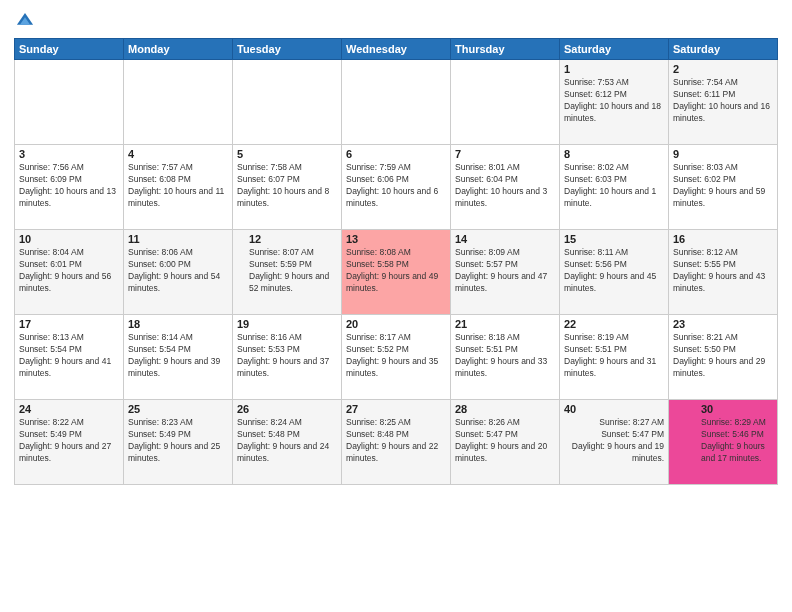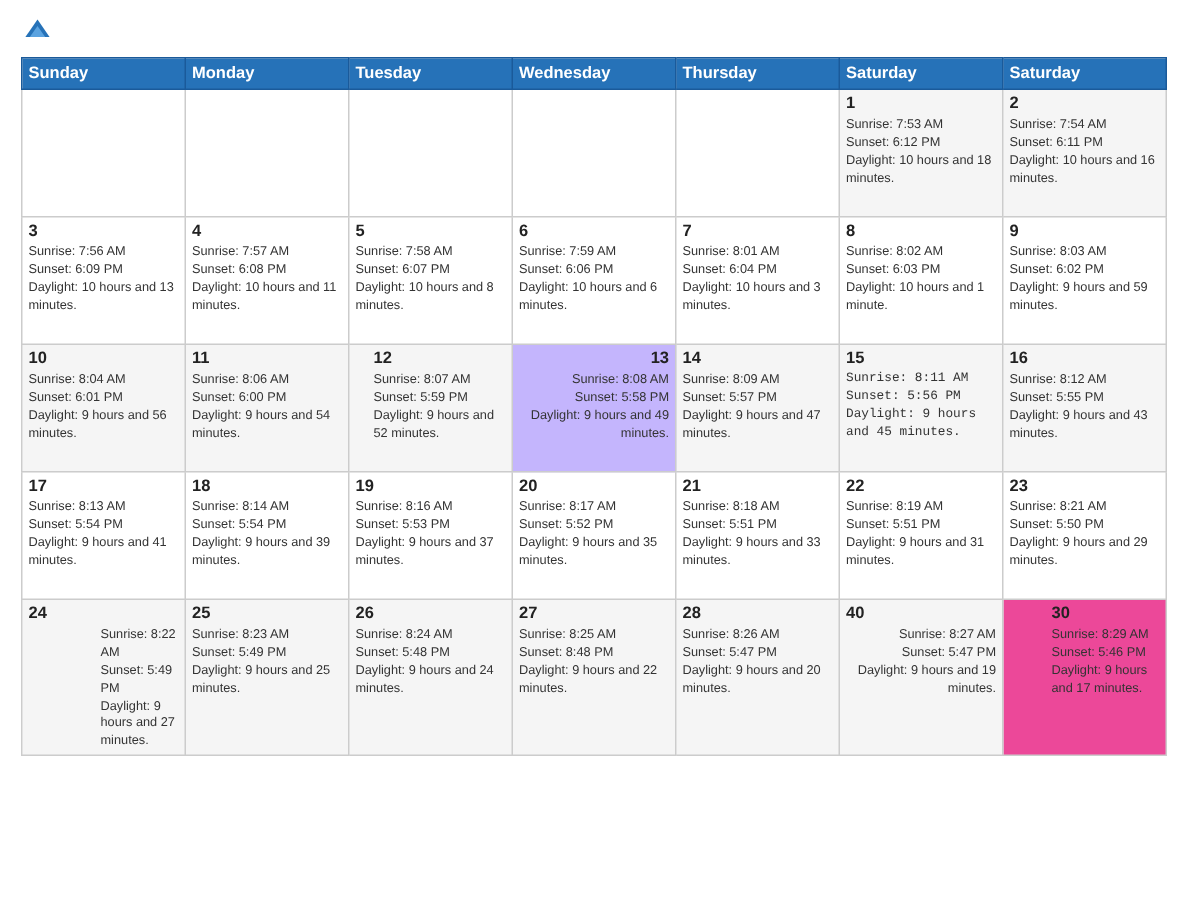--- a/index.html
+++ b/index.html
@@ -211,35 +211,35 @@
             <div class="day-info" style="white-space: pre-line;">Sunrise: 8:06 AM
 Sunset: 6:00 PM
 Daylight: 9 hours and 54 minutes.</div>
           </td>
           <td style="background: rgb(245, 245, 245); padding-left: 16px;">
             <span class="day-num">12</span>
             <div class="day-info" style="white-space: pre-line;">Sunrise: 8:07 AM
 Sunset: 5:59 PM
 Daylight: 9 hours and 52 minutes.</div>
           </td>
-          <td style="background: #c4b5fd; text-align: right;">
+          <td style="background: #fca5a5;">
             <span class="day-num">13</span>
             <div class="day-info" style="white-space: pre-line;">Sunrise: 8:08 AM
 Sunset: 5:58 PM
 Daylight: 9 hours and 49 minutes.</div>
           </td>
           <td style="background: rgb(245, 245, 245);">
             <span class="day-num">14</span>
             <div class="day-info" style="white-space: pre-line;">Sunrise: 8:09 AM
 Sunset: 5:57 PM
 Daylight: 9 hours and 47 minutes.</div>
           </td>
           <td style="background: rgb(245, 245, 245);">
             <span class="day-num">15</span>
-            <div class="day-info" style="white-space: pre-line; font-family: Liberation Mono, monospace;">Sunrise: 8:11 AM
+            <div class="day-info" style="white-space: pre-line;">Sunrise: 8:11 AM
 Sunset: 5:56 PM
 Daylight: 9 hours and 45 minutes.</div>
           </td>
           <td style="background: rgb(245, 245, 245); margin-top: 26px;">
             <span class="day-num">16</span>
             <div class="day-info" style="white-space: pre-line;">Sunrise: 8:12 AM
 Sunset: 5:55 PM
 Daylight: 9 hours and 43 minutes.</div>
           </td>
         </tr>
@@ -283,21 +283,21 @@
           <td style="background: rgb(255, 255, 255);">
             <span class="day-num">23</span>
             <div class="day-info" style="white-space: pre-line;">Sunrise: 8:21 AM
 Sunset: 5:50 PM
 Daylight: 9 hours and 29 minutes.</div>
           </td>
         </tr>
         <tr>
           <td style="background: rgb(245, 245, 245);">
             <span class="day-num">24</span>
-            <div class="day-info" style="white-space: pre-line; margin-left: 48px;">Sunrise: 8:22 AM
+            <div class="day-info" style="white-space: pre-line;">Sunrise: 8:22 AM
 Sunset: 5:49 PM
 Daylight: 9 hours and 27 minutes.</div>
           </td>
           <td style="background: rgb(245, 245, 245);">
             <span class="day-num">25</span>
             <div class="day-info" style="white-space: pre-line;">Sunrise: 8:23 AM
 Sunset: 5:49 PM
 Daylight: 9 hours and 25 minutes.</div>
           </td>
           <td style="background: rgb(245, 245, 245);">

